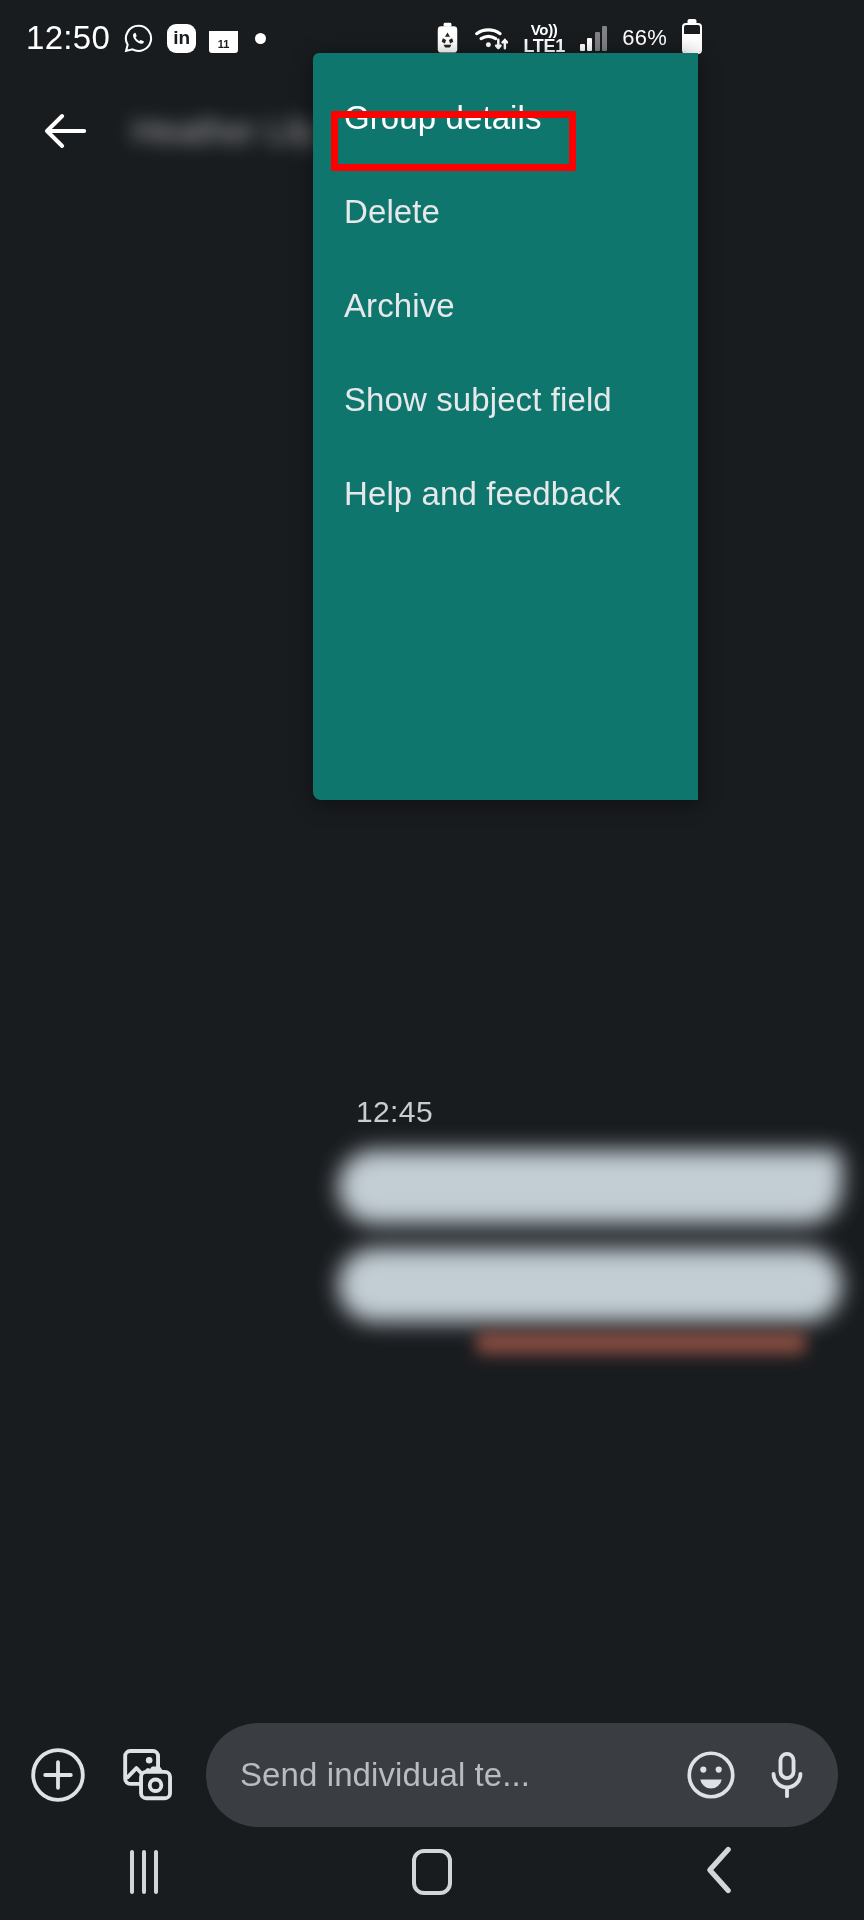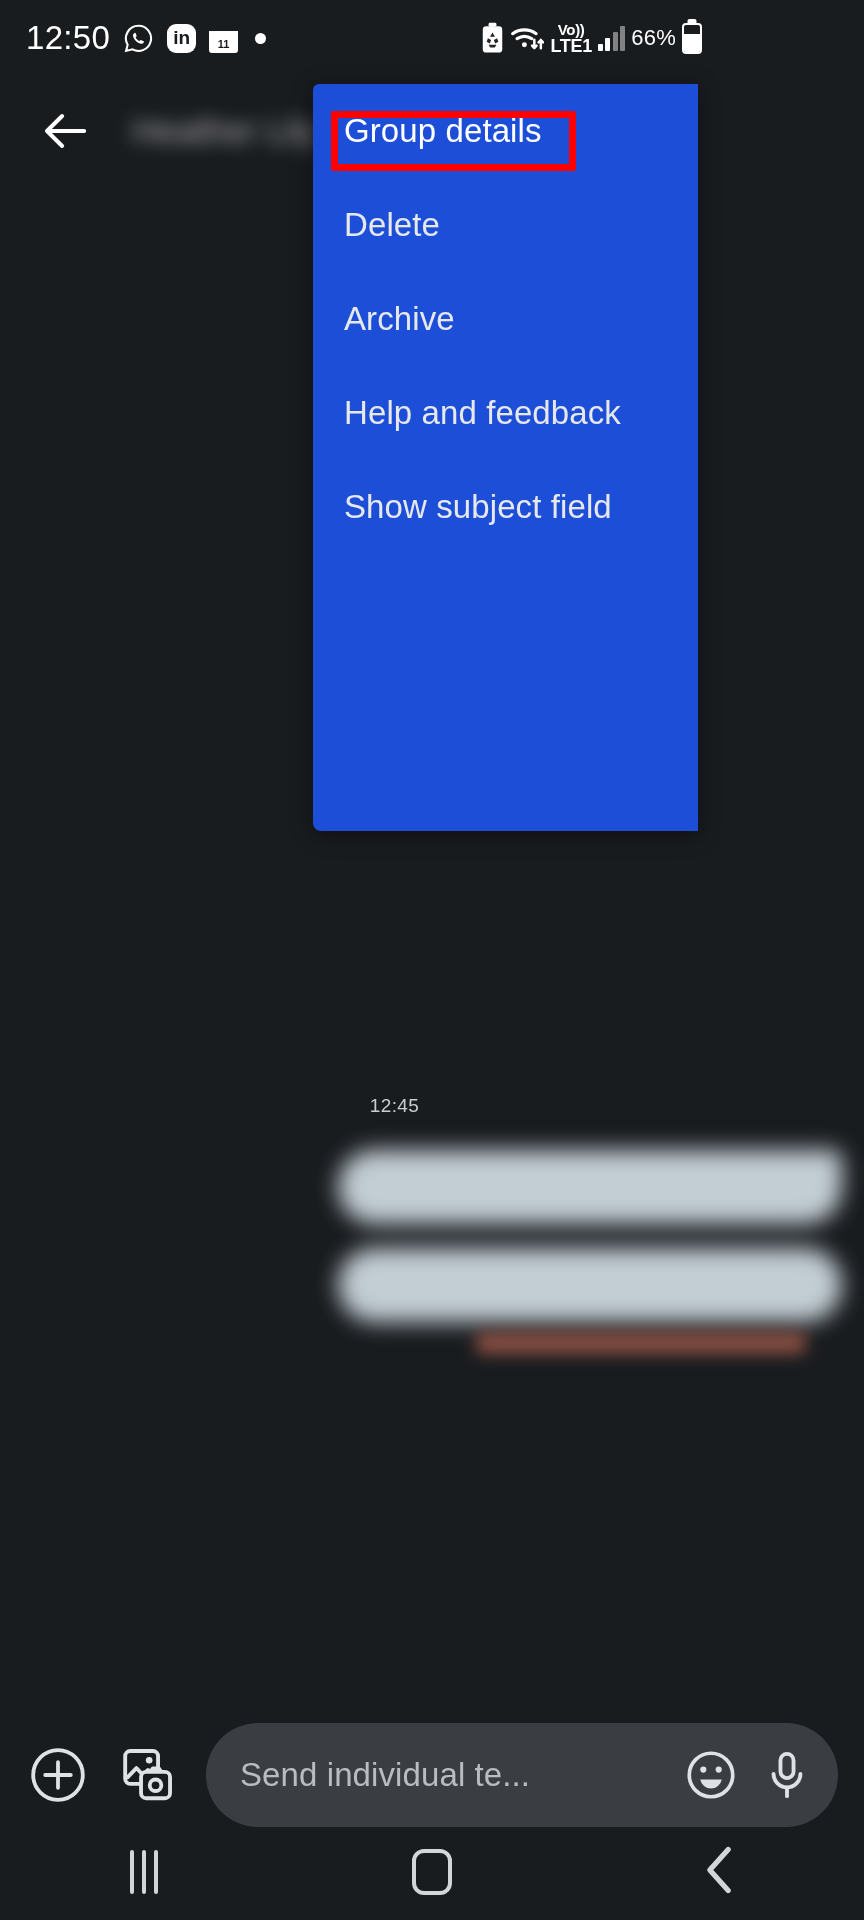--- a/index.html
+++ b/index.html
@@ -18,21 +18,21 @@
 
   
   #status-bar {
     position:absolute; top:0; left:0;
     width:728px; height:76px;
     display:flex; align-items:center;
     padding:17px 26px;
     color:#ffffff;
   }
   .sb-left { display:flex; align-items:center; gap:13px; }
-  .sb-right { display:flex; align-items:center; gap:6px; margin-left:auto; }
+  .sb-right { display:flex; align-items:center; gap:15px; margin-left:auto; }
   #clock { font-size:33px; letter-spacing:0.3px; font-weight:400; }
 
   .ico { display:inline-flex; align-items:center; justify-content:center; }
 
   .wa-icon { width:31px; height:31px; }
   .li-icon {
     width:29px; height:29px; background:#ffffff; border-radius:9px;
     color:#191c1f; font-size:19px; font-weight:700;
     display:flex; align-items:center; justify-content:center;
     font-family:"Liberation Sans", sans-serif; line-height:1;
@@ -86,26 +86,26 @@
     margin-left:38px;
     font-size:35px; color:#e3e3e3;
     filter:blur(9px);
     white-space:nowrap;
     opacity:.72;
   }
 
   
   #overflow-menu {
     position:absolute;
-    left:313px; top:84px;
+    left:313px; top:53px;
     width:385px; height:747px;
-    background:#1d4ed8;
+    background:#0f766e;
     border-radius:6px 0 0 8px;
     box-shadow:0 4px 22px rgba(0,0,0,.45);
-    padding-top:0;
+    padding-top:18px;
   }
   .menu-item {
     height:94px;
     display:flex; align-items:center;
     padding-left:31px;
     color:#e6e8ea;
     font-size:33px;
     letter-spacing:.1px;
     white-space:nowrap;
   }
@@ -125,21 +125,21 @@
   #conversation {
     position:absolute;
     left:0; top:820px;
     width:864px; height:540px;
   }
   #msg-timestamp {
     position:absolute;
     left:0; top:275px; width:789px;
     text-align:center;
     color:#c9cdd1;
-    font-size:19px;
+    font-size:30px;
     letter-spacing:.4px;
   }
   .bubble {
     position:absolute;
     right:22px;
     height:74px;
     background:#ccd7de;
     border-radius:38px;
     filter:blur(11px);
     opacity:.95;
@@ -281,24 +281,24 @@
     <div class="menu-item" id="menu-item-group-details">
       <span>Group details</span>
     </div>
     <div class="menu-item">
       <span>Delete</span>
     </div>
     <div class="menu-item">
       <span>Archive</span>
     </div>
     <div class="menu-item">
+      <span>Show subject field</span>
+    </div>
+    <div class="menu-item">
       <span>Help and feedback</span>
-    </div>
-    <div class="menu-item">
-      <span>Show subject field</span>
     </div>
   </div>
 
   <div id="annotation-box"></div>
 
   <div id="conversation">
     <div id="msg-timestamp">12:45</div>
     <div class="bubble" id="bubble-1"></div>
     <div class="bubble" id="bubble-2"></div>
     <div id="msg-status"></div>

